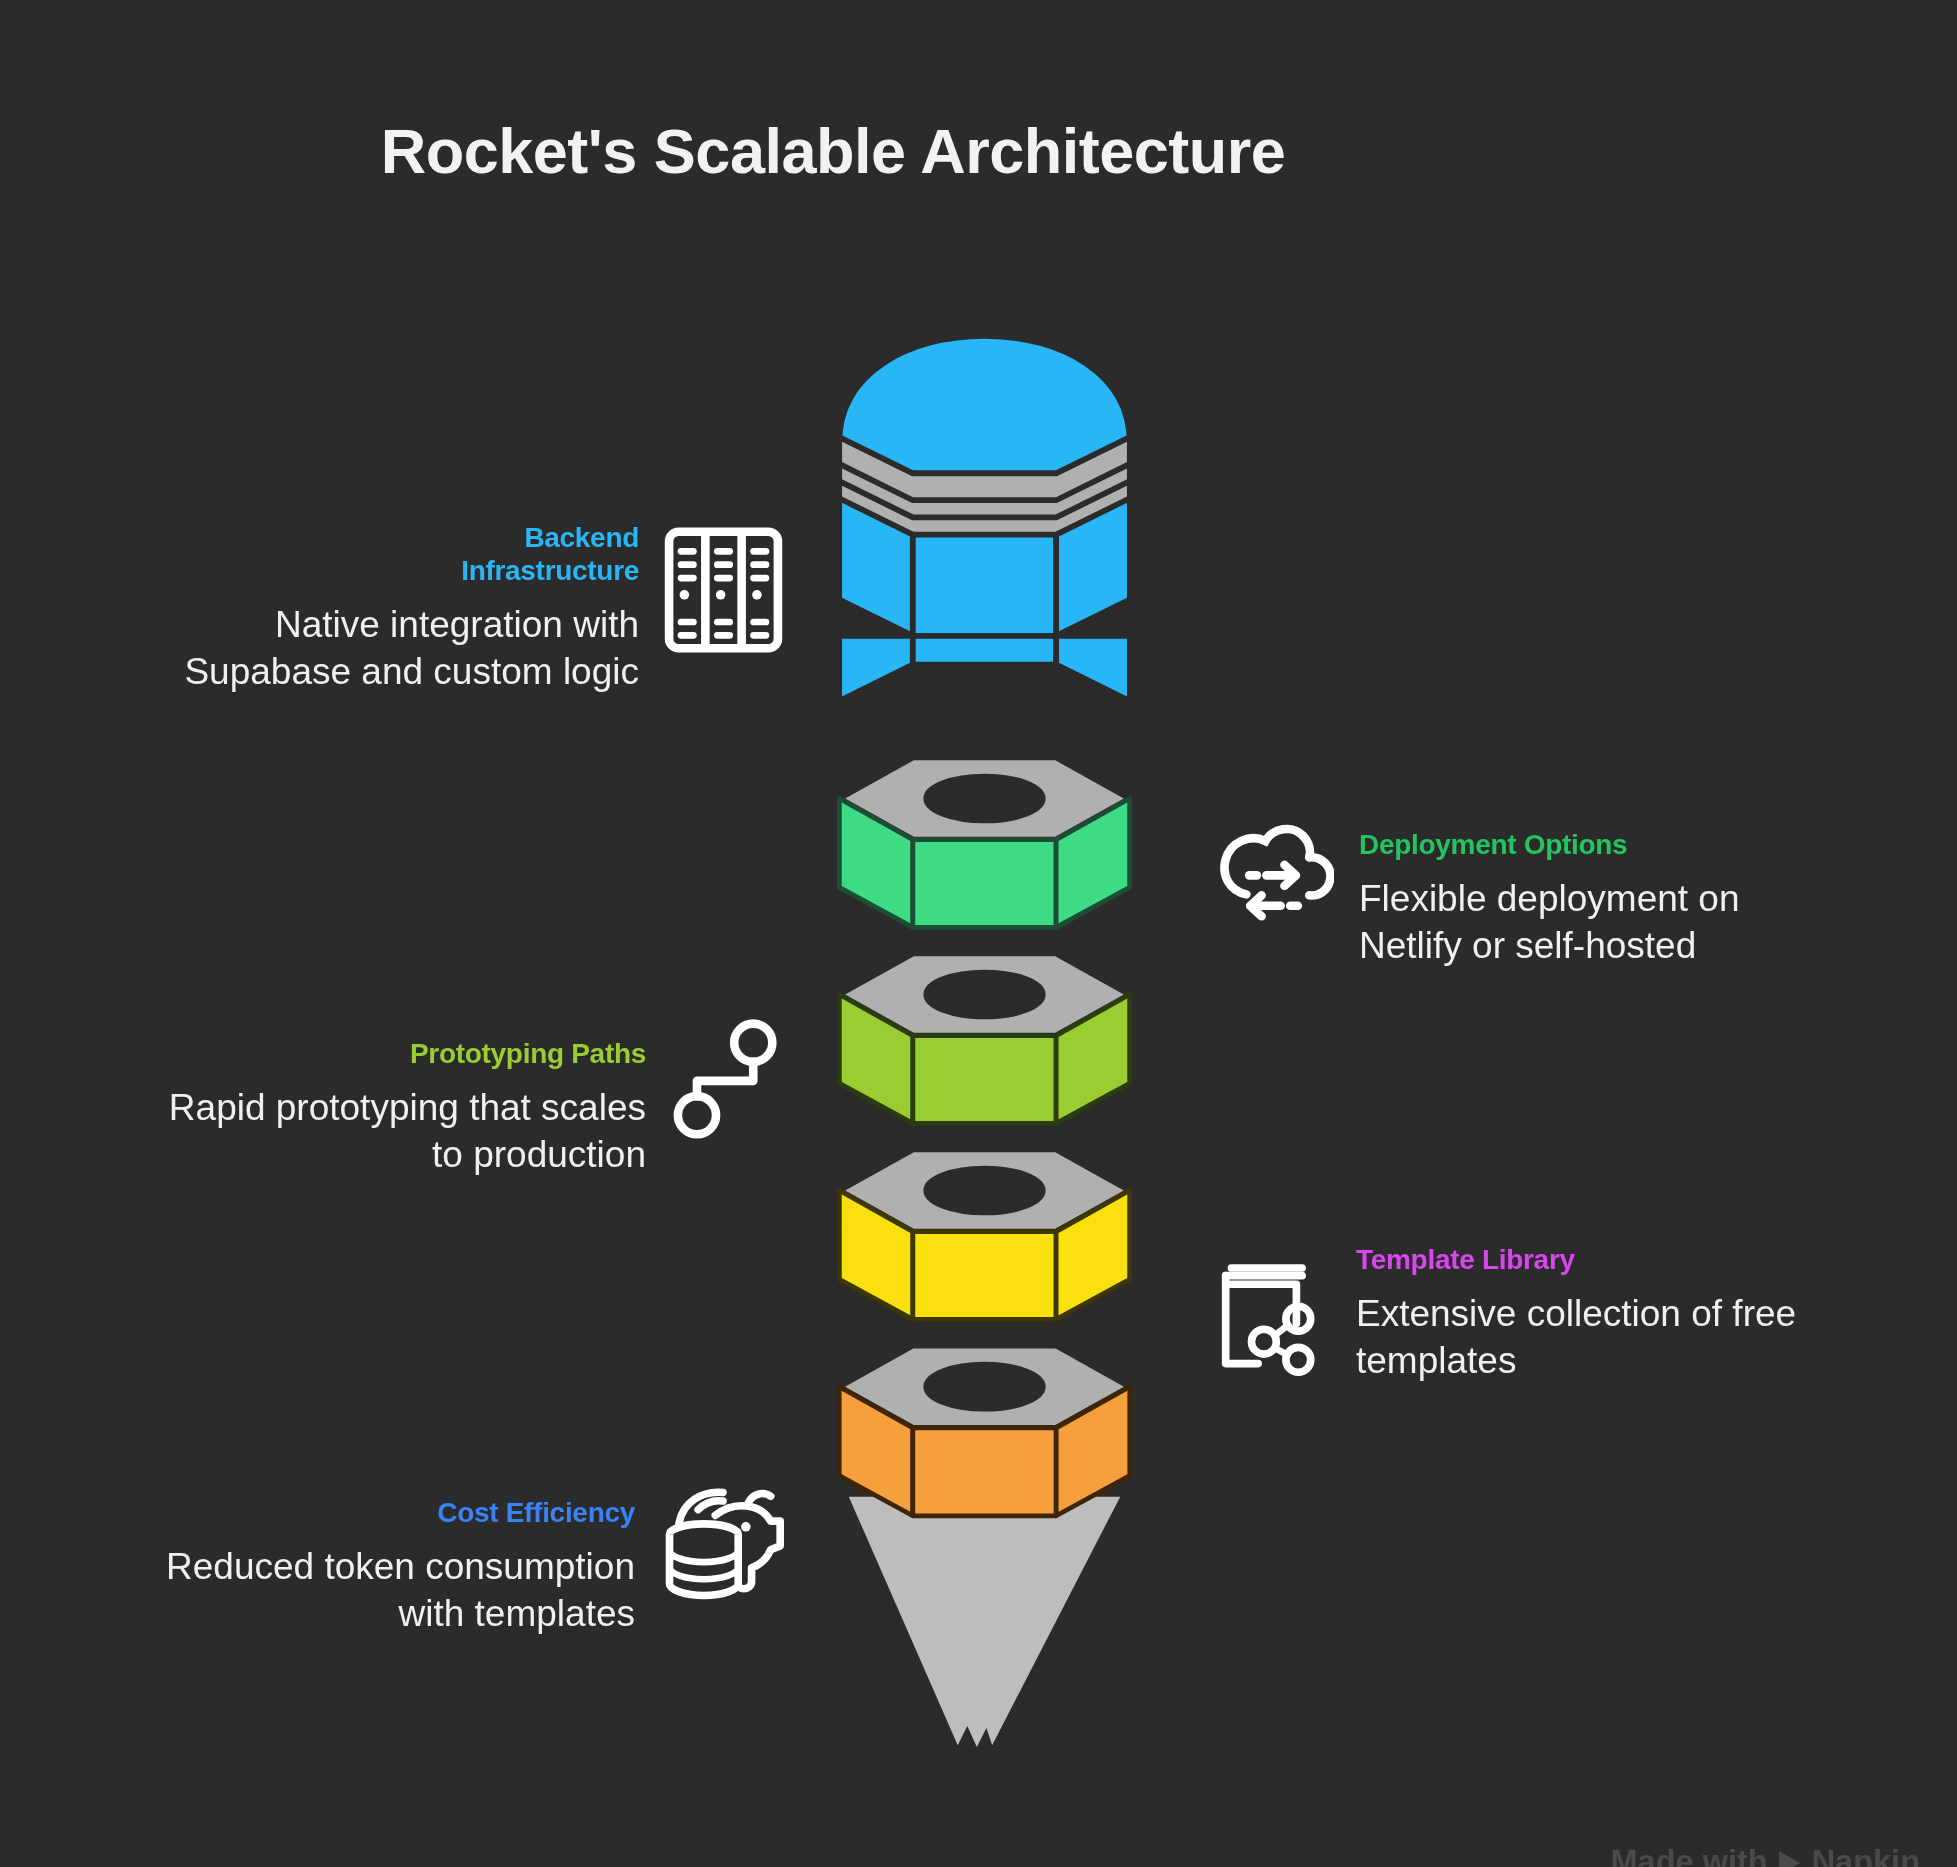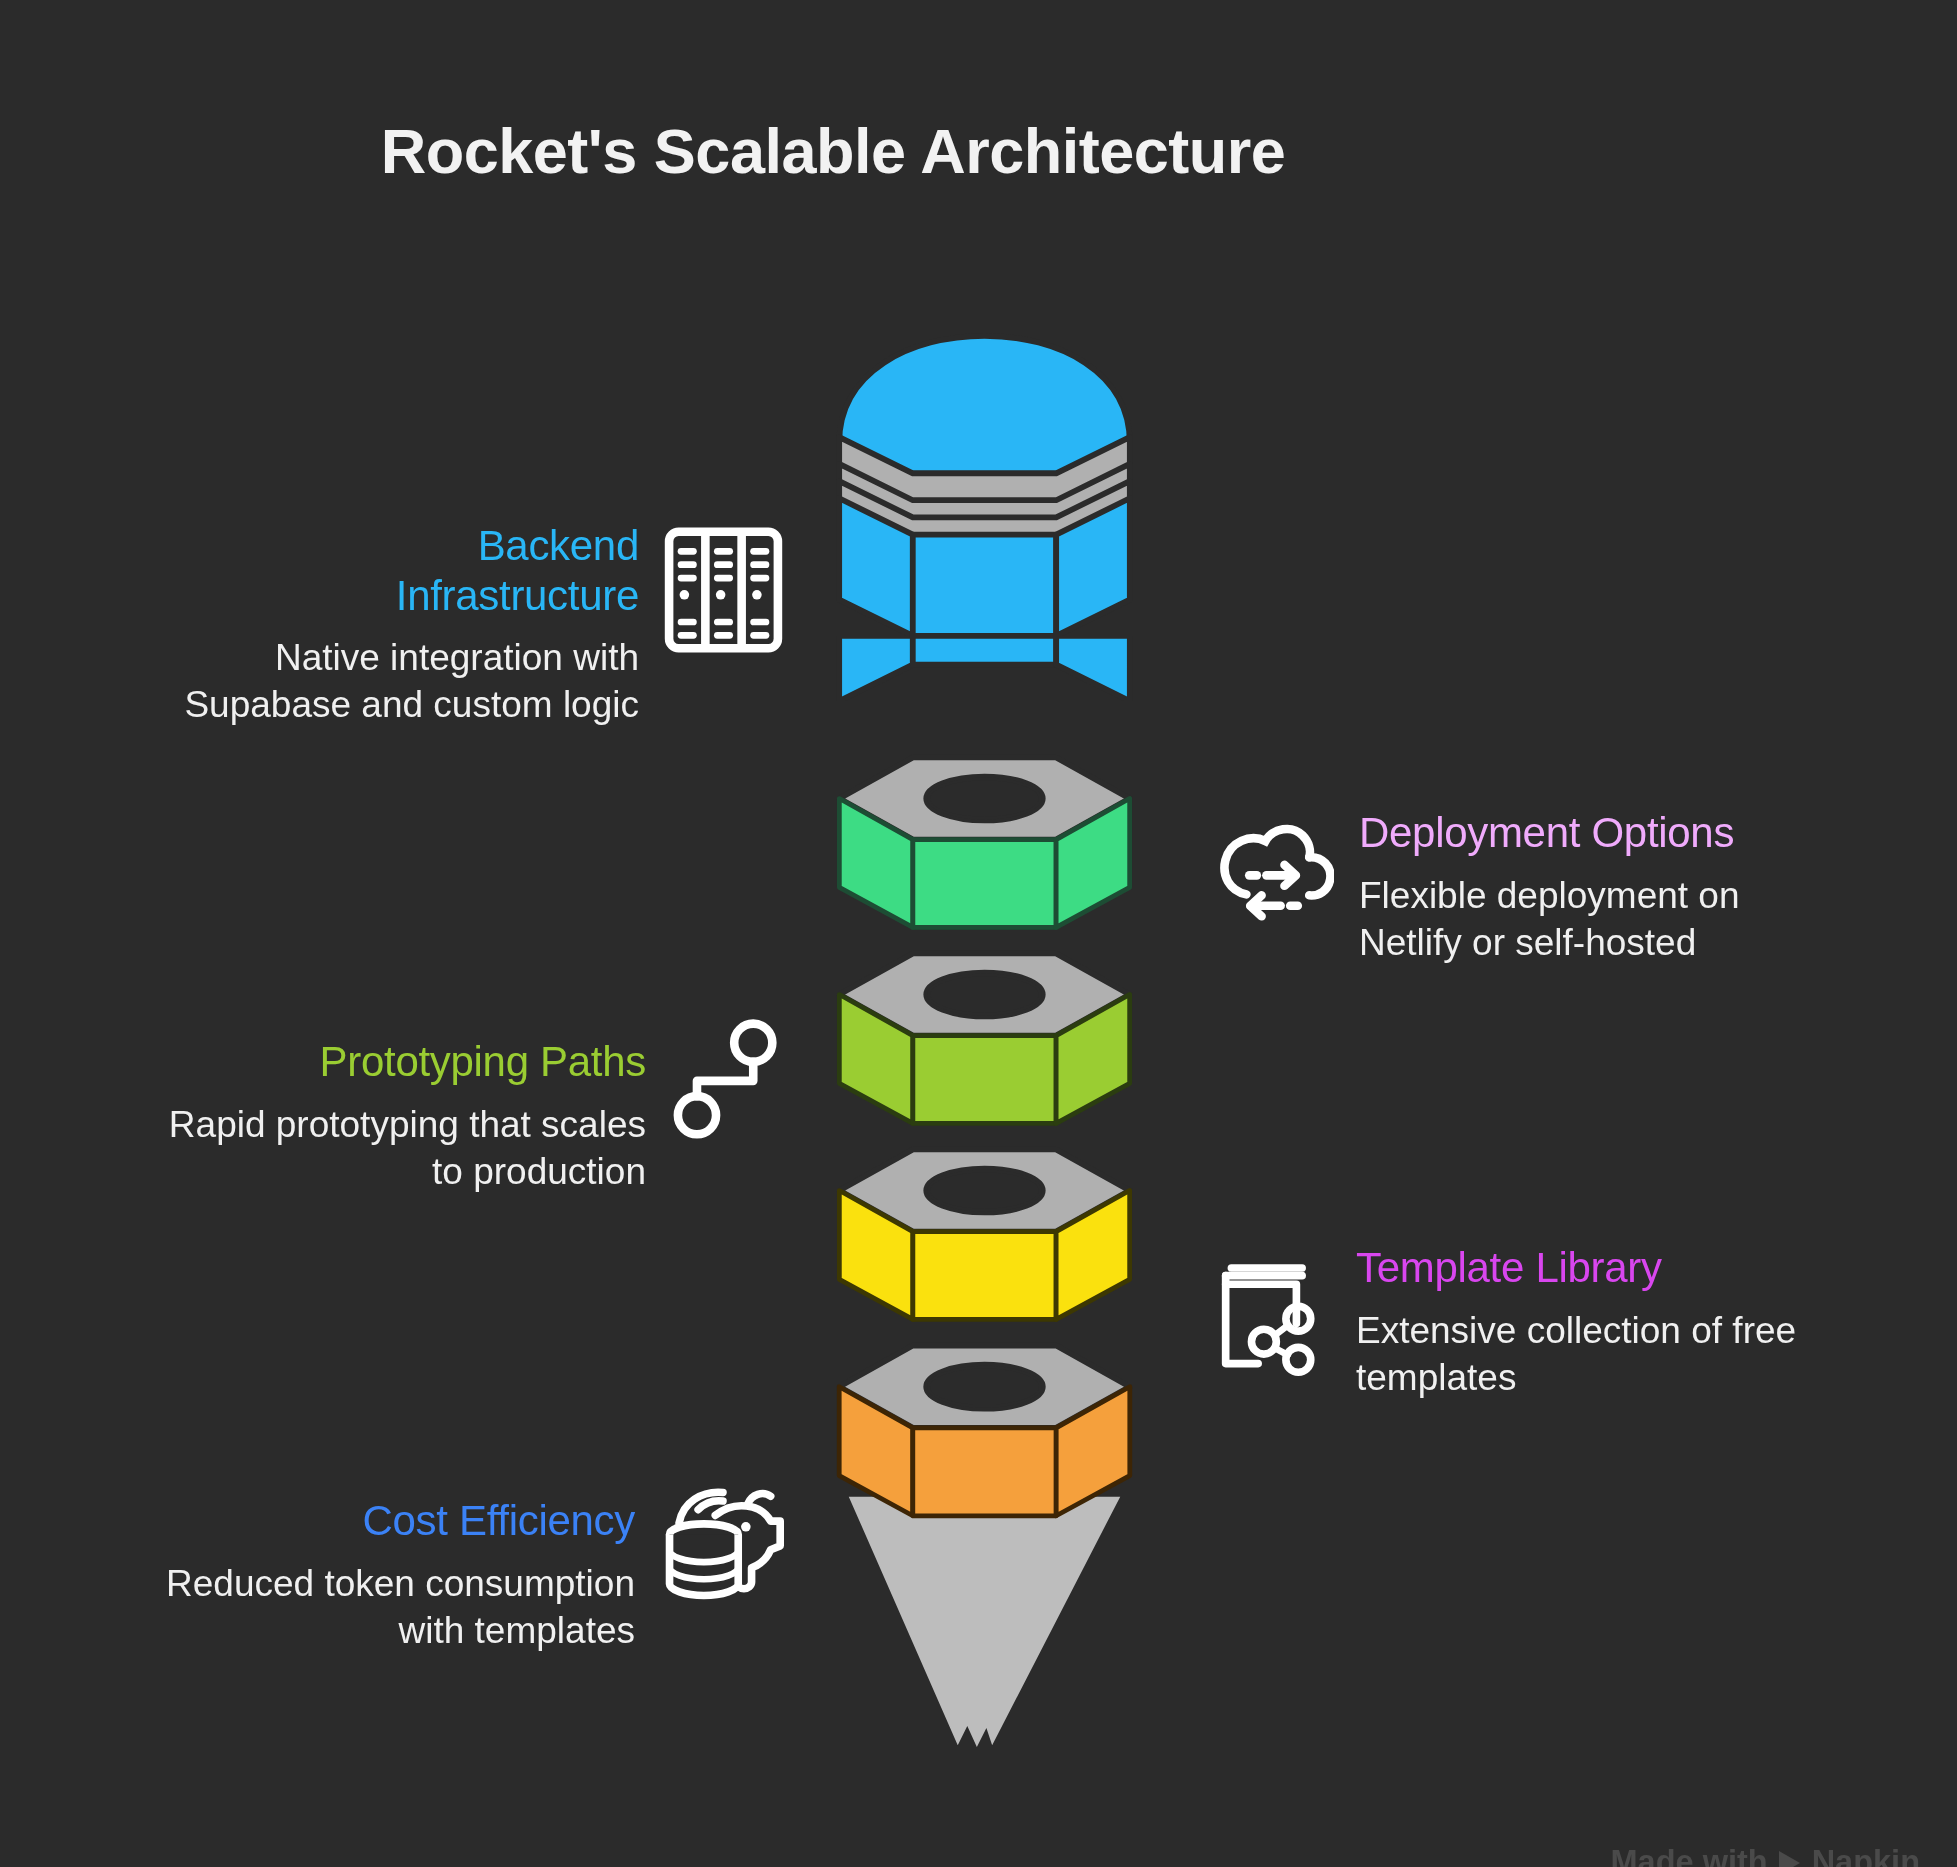--- a/index.html
+++ b/index.html
@@ -53,22 +53,22 @@
     align-items: flex-start;
     gap: 25px;
   }
   .feature.left  { flex-direction: row; }
   .feature.left .txt { text-align: right; }
   .feature.right .txt { text-align: left; }
 
   .txt { display: block; }
 
   .f-title {
-    font-size: 42px;
-    font-weight: normal;
+    font-size: 28px;
+    font-weight: bold;
     line-height: 1.18;
     letter-spacing: -0.3px;
     margin: 0 0 15.3px 0;
     white-space: pre-line;
   }
   .f-desc {
     font-size: 37px;
     color: #f0f0f0;
     line-height: 1.27;
     margin: 0;
@@ -221,21 +221,21 @@
         <line x1="37" y1="64" x2="45" y2="64" stroke="#ffffff" stroke-width="9" stroke-linecap="round"></line>
         <line x1="55" y1="64" x2="84" y2="64" stroke="#ffffff" stroke-width="9" stroke-linecap="round"></line>
         <polyline points="74,53 86,64 74,75" fill="none" stroke="#ffffff" stroke-width="9" stroke-linecap="round" stroke-linejoin="round"></polyline>
 
         <line x1="88" y1="96" x2="80" y2="96" stroke="#ffffff" stroke-width="9" stroke-linecap="round"></line>
         <line x1="70" y1="96" x2="40" y2="96" stroke="#ffffff" stroke-width="9" stroke-linecap="round"></line>
         <polyline points="50,85 38,96 50,107" fill="none" stroke="#ffffff" stroke-width="9" stroke-linecap="round" stroke-linejoin="round"></polyline>
       </svg>
     </span>
     <div class="txt">
-      <div class="f-title" style="color:#f0abfc;">Deployment Options</div>
+      <div class="f-title" style="color:#22c55e;margin-top:20px;">Deployment Options</div>
       <div class="f-desc">Flexible deployment on
 Netlify or self-hosted</div>
     </div>
   </div>
 
   <div class="feature left" style="left:38px; top:1037px; width:746px; justify-content:flex-end;">
     <div class="txt">
       <div class="f-title" style="color:#9ACD32;">Prototyping Paths</div>
       <div class="f-desc">Rapid prototyping that scales
 to production</div>

